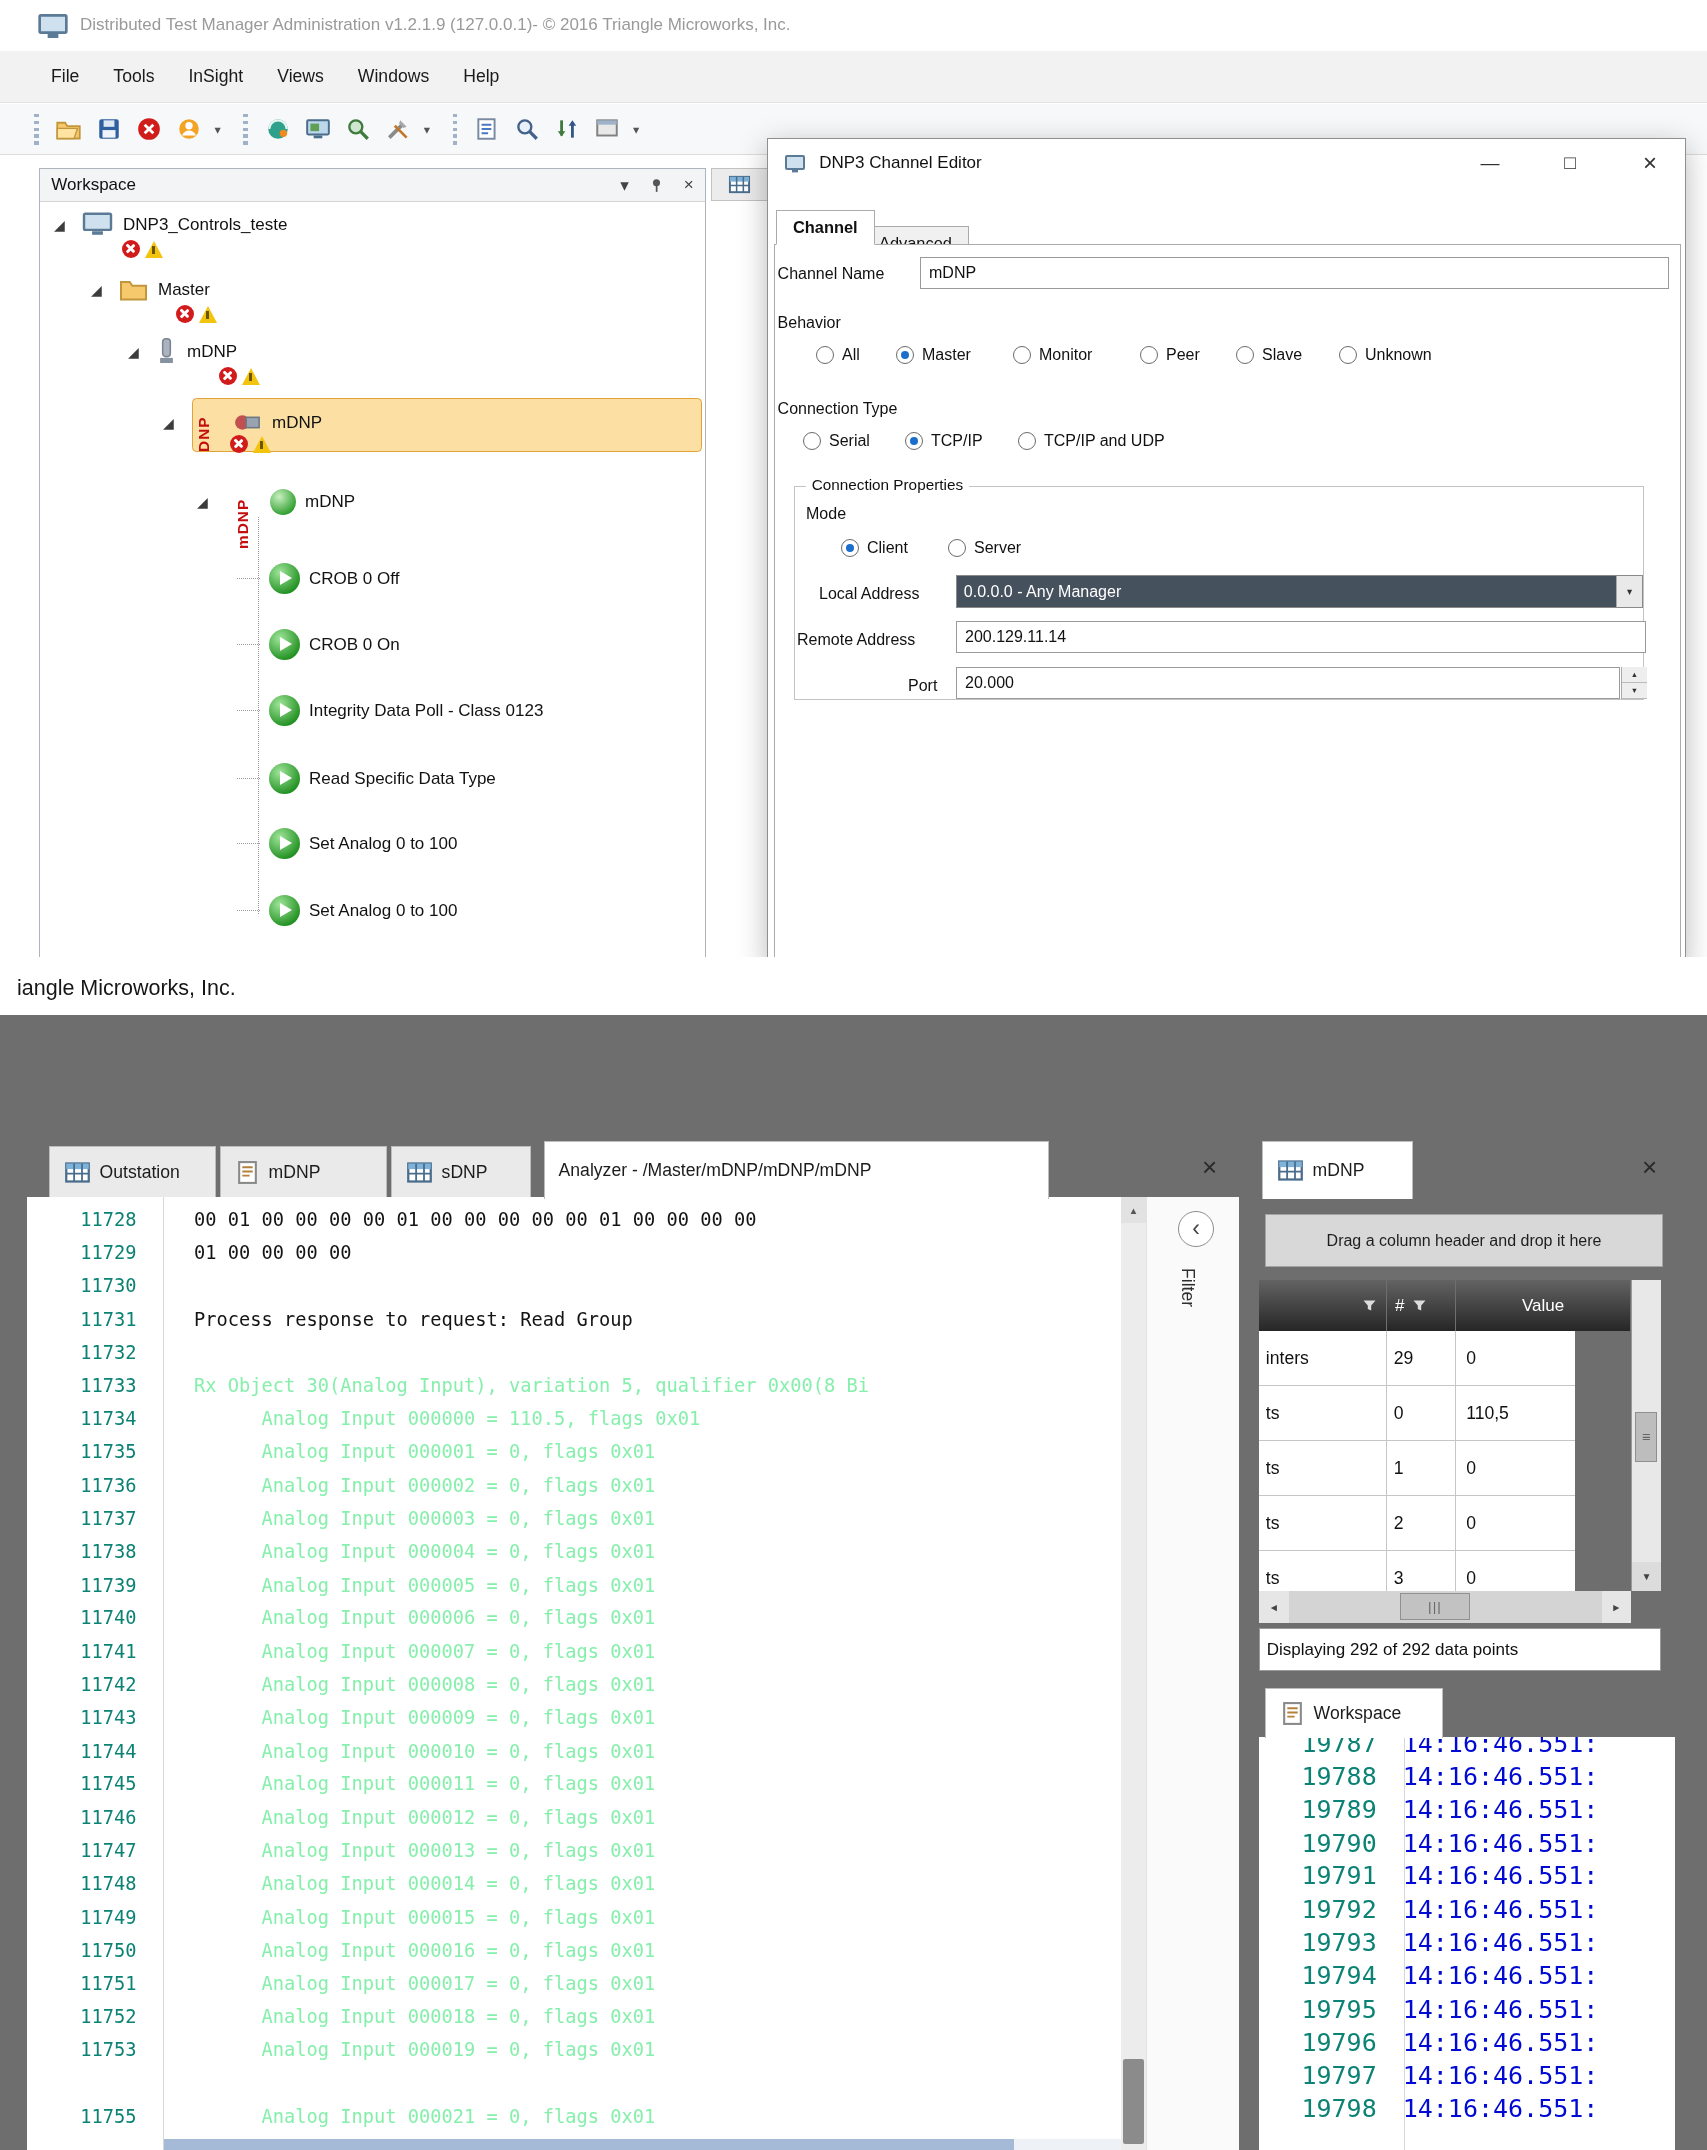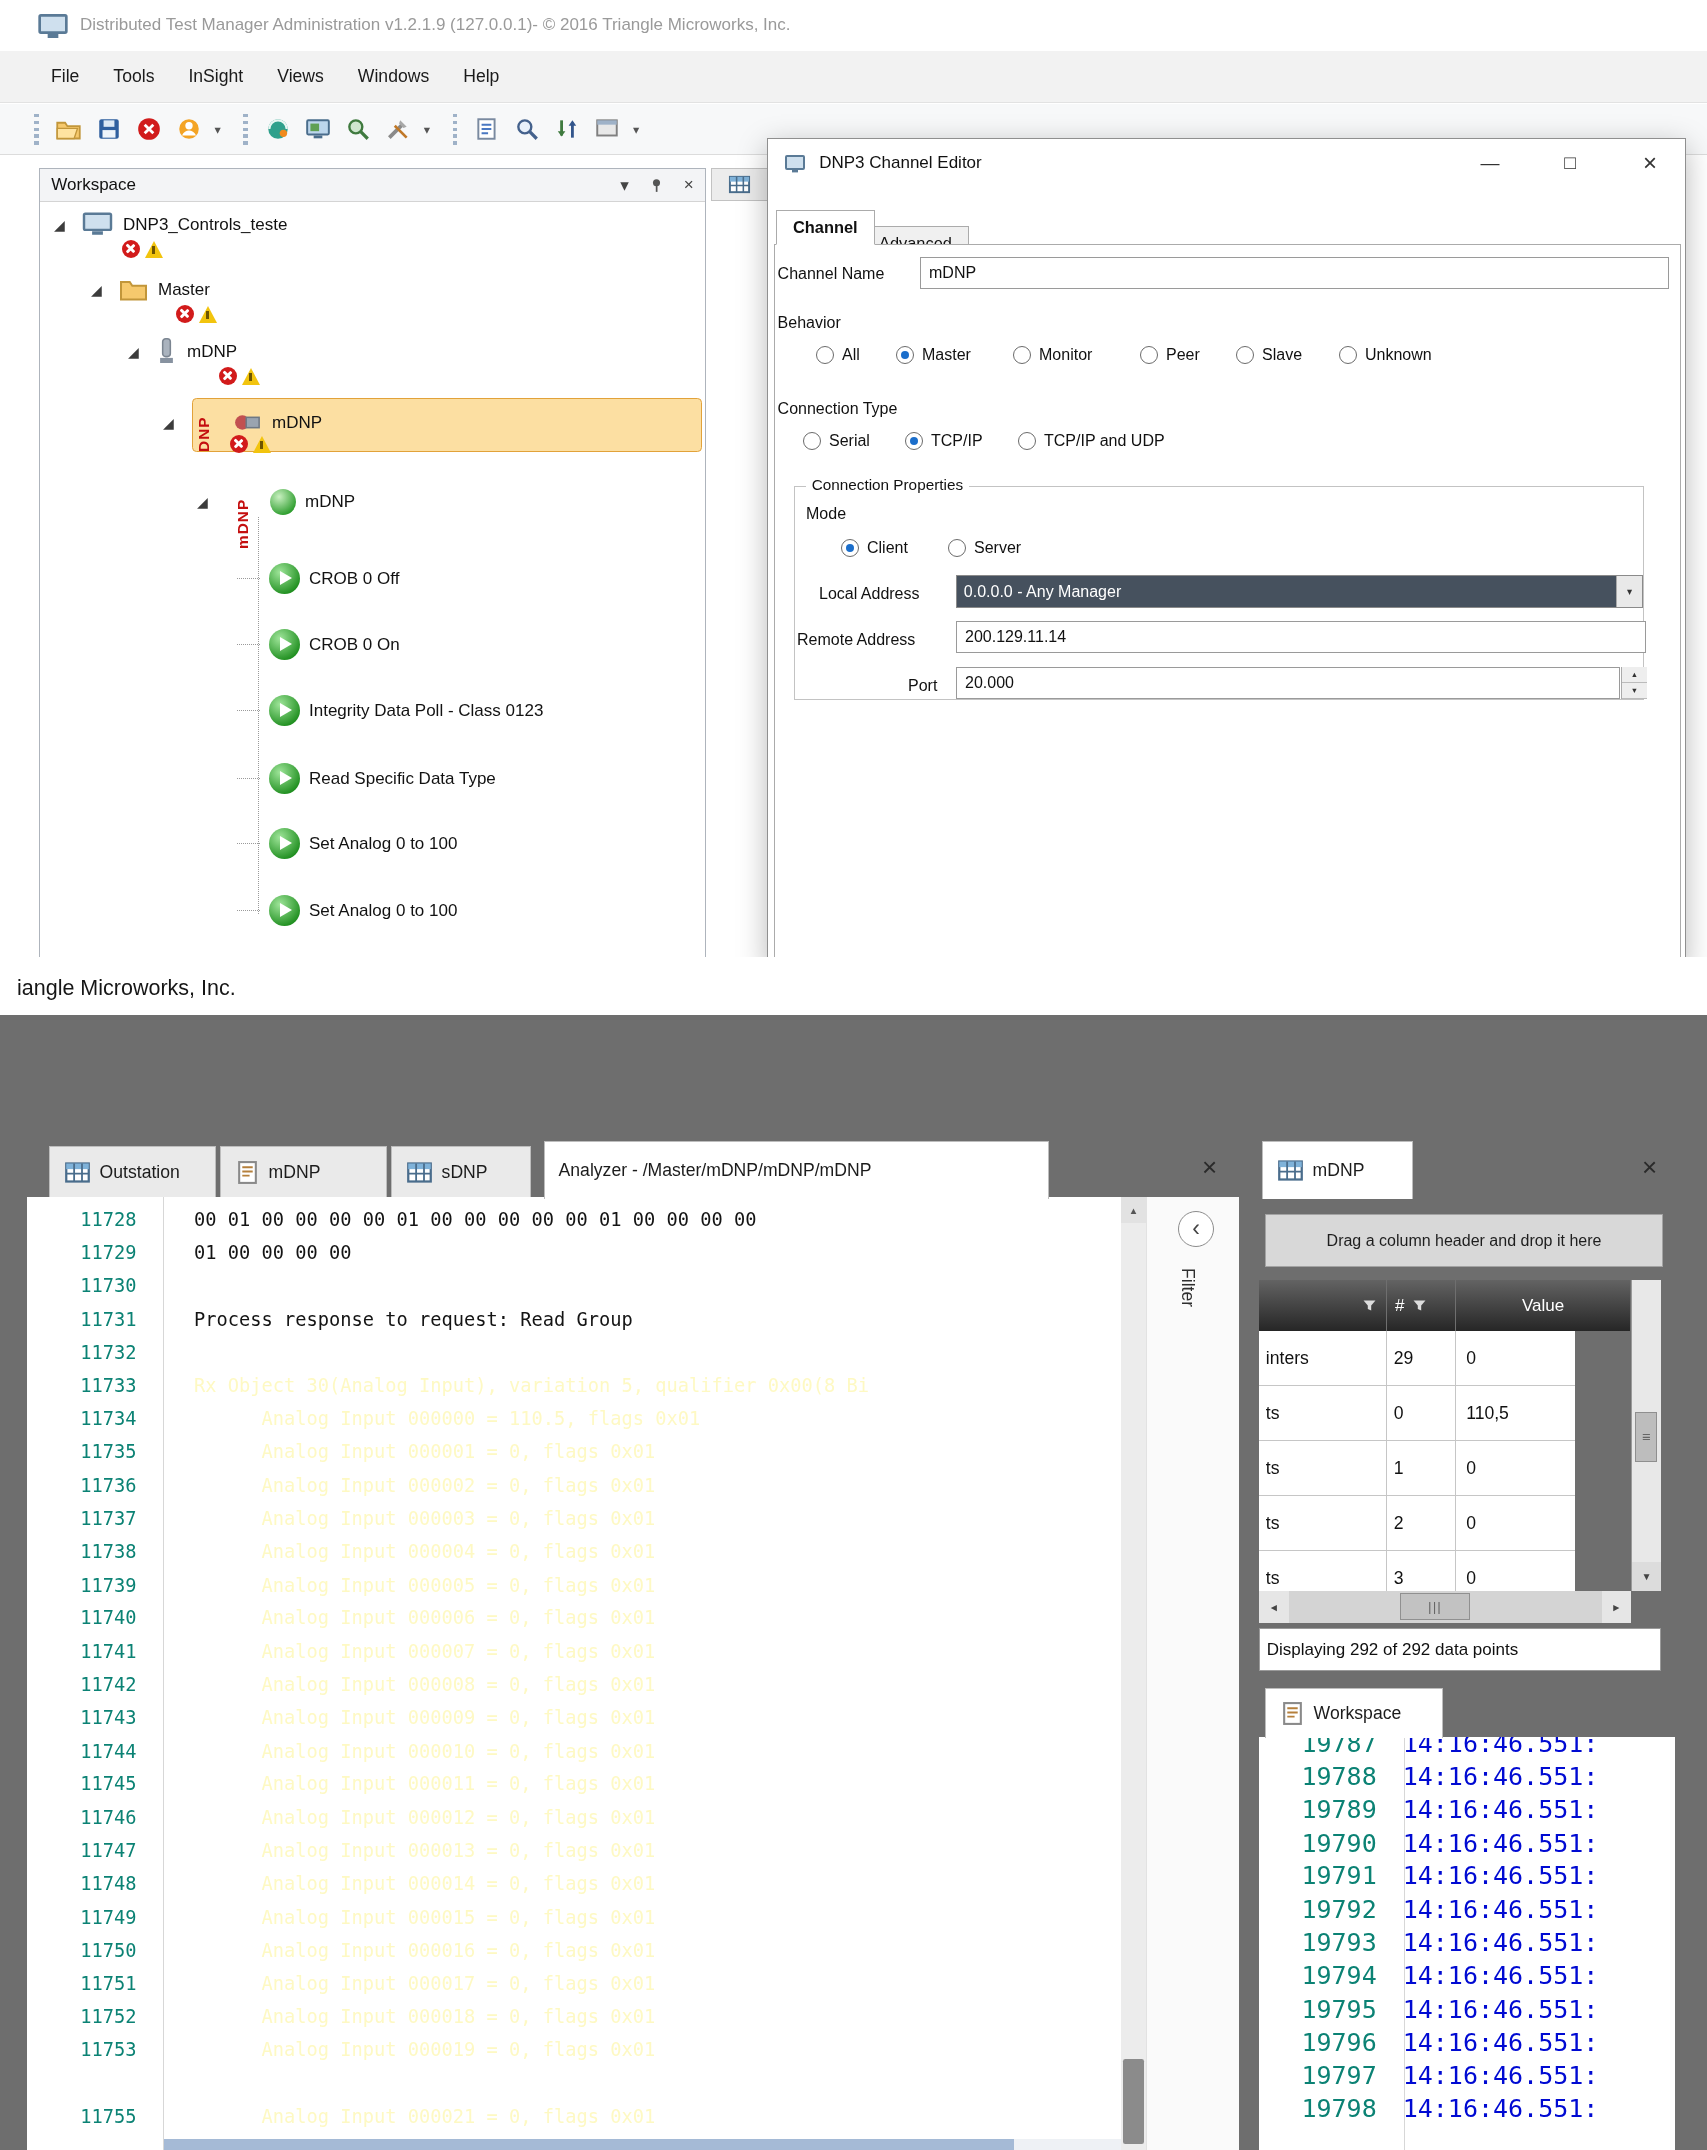--- a/index.html
+++ b/index.html
@@ -65,21 +65,21 @@
 .banner span{position:absolute;left:17px;top:19px;font-size:21.5px;color:#161616}
 
 
 .tab{position:absolute;display:flex;align-items:center;gap:9px;font-size:17.6px;color:#1c1c1c;background:#eaeaea;border:1.1px solid #bdbdbd;padding:0 13.6px;height:52px;top:1146px}
 .tab.active{background:#fff;border-bottom:none;height:58px;top:1141px;z-index:3}
 .closex{position:absolute;font-size:26px;color:#2a2a2a;line-height:1}
 
 .an-panel{position:absolute;left:27px;top:1197px;width:1212px;height:953px;background:#fff}
 .aline{position:absolute;left:27px;height:33px;display:flex;align-items:center;font-family:"DejaVu Sans Mono",monospace;font-size:18.7px;white-space:pre}
 .aline .ln{width:122px;text-align:right;padding-right:12.5px;color:#0b8274}
-.aline .tx{padding-left:45px;color:#fef9c3}
+.aline .tx{padding-left:45px;color:#86efac}
 .aline.k .tx{color:#141414}
 .adiv{position:absolute;left:163px;top:1197px;width:1.1px;height:953px;background:#d7d7d7}
 .vscroll{position:absolute;left:1121px;top:1197px;width:25px;height:953px;background:#ececec}
 .vsbtn{height:26px;display:flex;align-items:center;justify-content:center;font-size:9.6px;color:#555;background:#e2e2e2}
 .vsthumb{position:absolute;left:2.3px;width:20.4px;background:#8b8b8b;border-radius:2.3px}
 .filter-strip{position:absolute;left:1146px;top:1197px;width:93px;height:953px;background:#fafafa;border-left:1.1px solid #e2e2e2}
 .chev{position:absolute;left:31px;top:13.6px;width:36px;height:36px;border:1.7px solid #8c8c8c;border-radius:50%;display:flex;align-items:center;justify-content:center;font-size:23px;color:#444;background:#fff}
 .filter-label{position:absolute;left:29.5px;top:71px;writing-mode:vertical-rl;font-size:17.6px;color:#2e2e2e}
 .hscroll{position:absolute;left:164px;top:2139px;width:957px;height:11.3px;background:#eef1f5}
 .hsthumb{position:absolute;left:0;top:0;height:11.3px;width:850px;background:#a5bad6}

